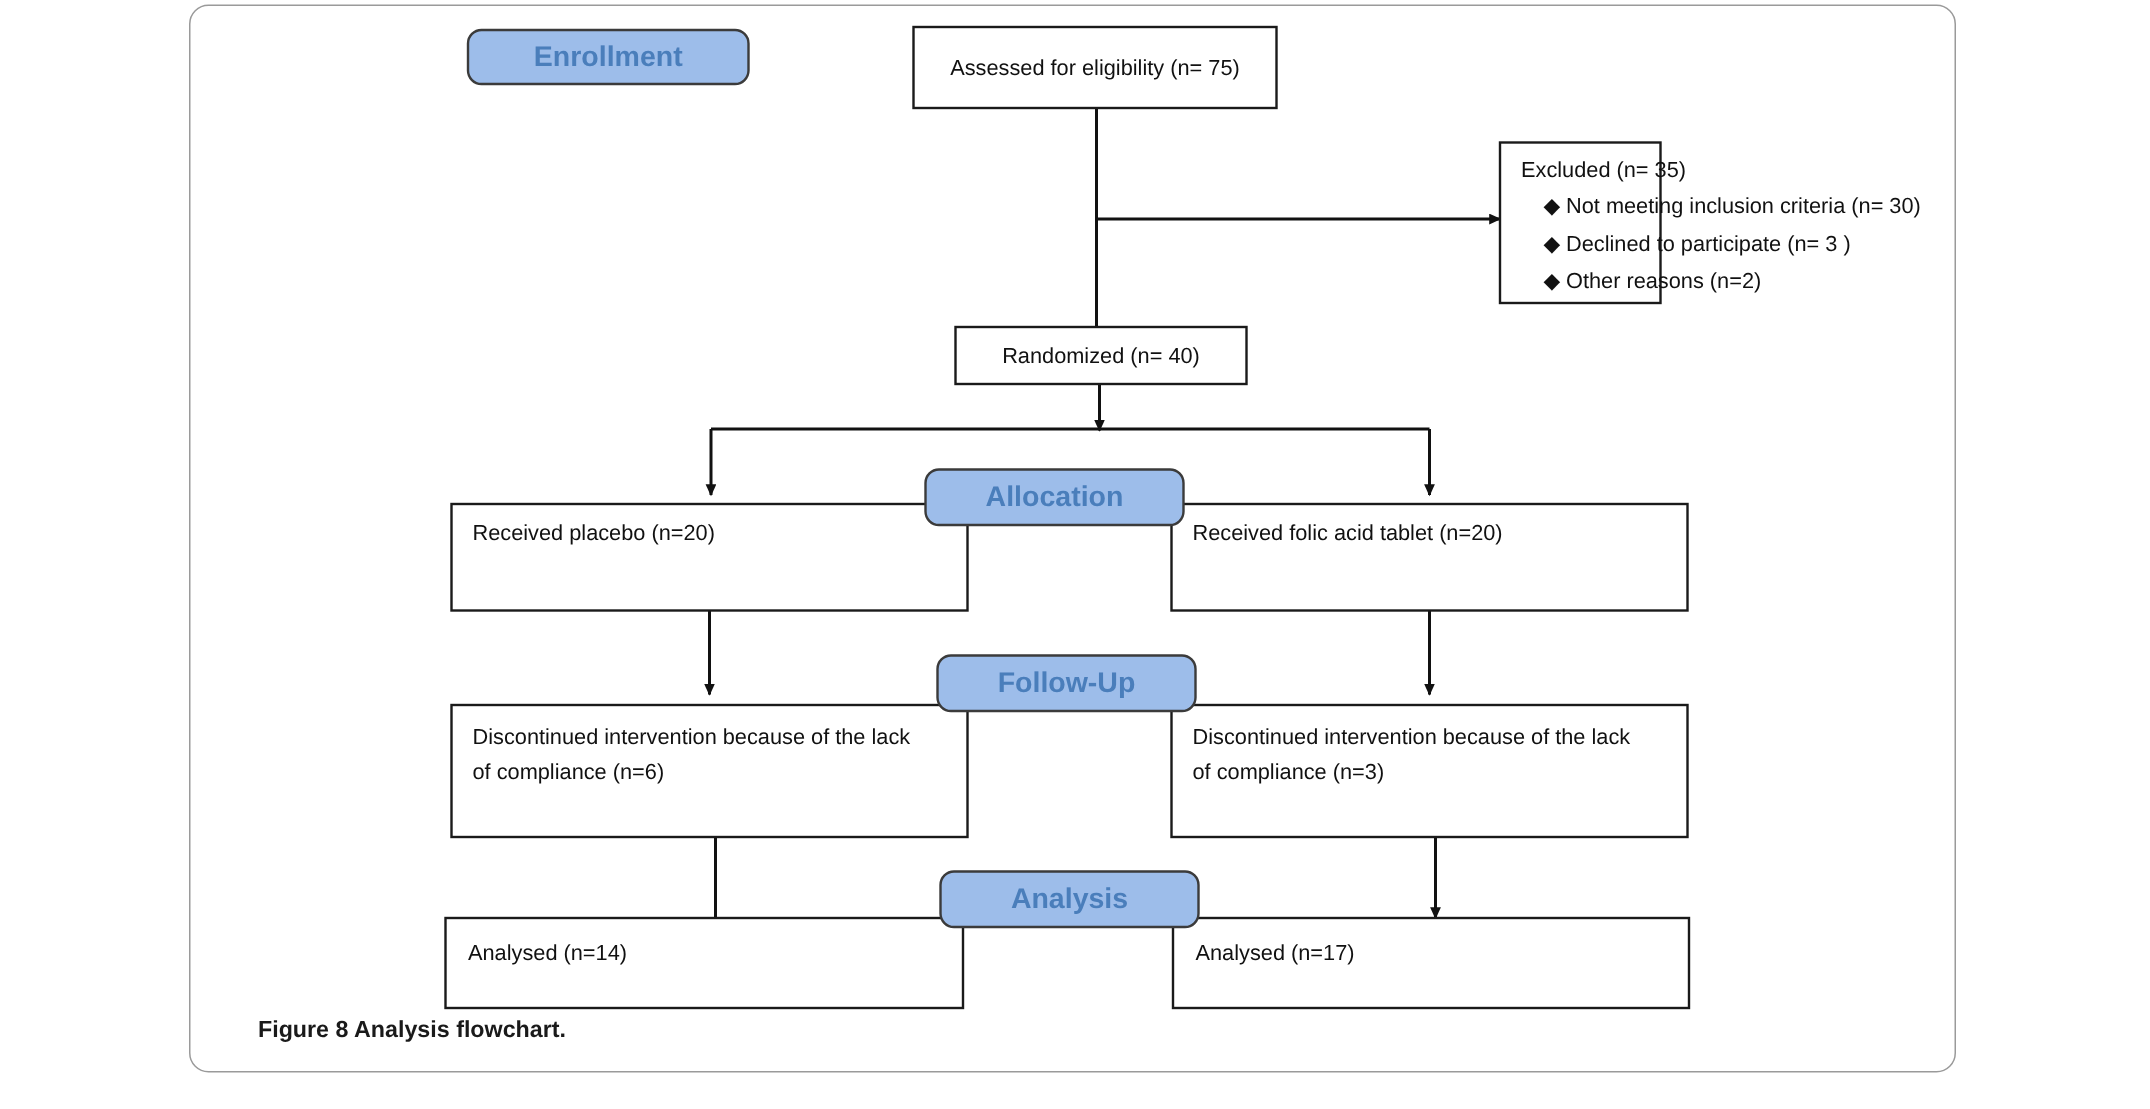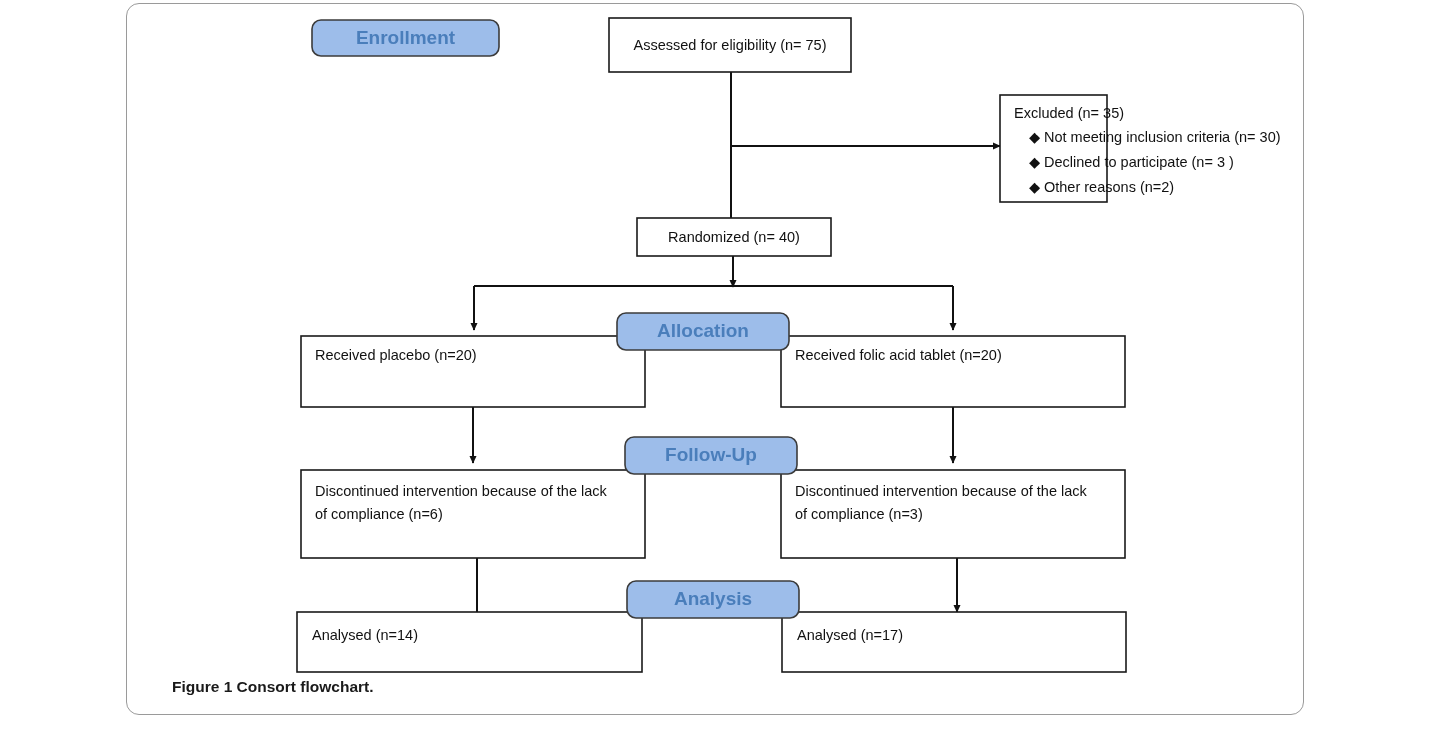--- a/index.html
+++ b/index.html
@@ -166,17 +166,17 @@
       <text class="badge-text" x="711" y="456">Follow-Up</text>
     </g>
 
     <g>
       <rect class="badge-rect" x="627" y="581" width="172" height="37" rx="9"></rect>
       <text class="badge-text" x="713" y="600">Analysis</text>
     </g>
   </svg>
 
   <div class="caption">
-    <span class="cap-label">Figure 1</span>
-    <span class="cap-title">Consort flowchart.</span>
+    <span class="cap-label">Figure 8</span>
+    <span class="cap-title">Analysis flowchart.</span>
   </div>
 
 </div>
 
 </body></html>

